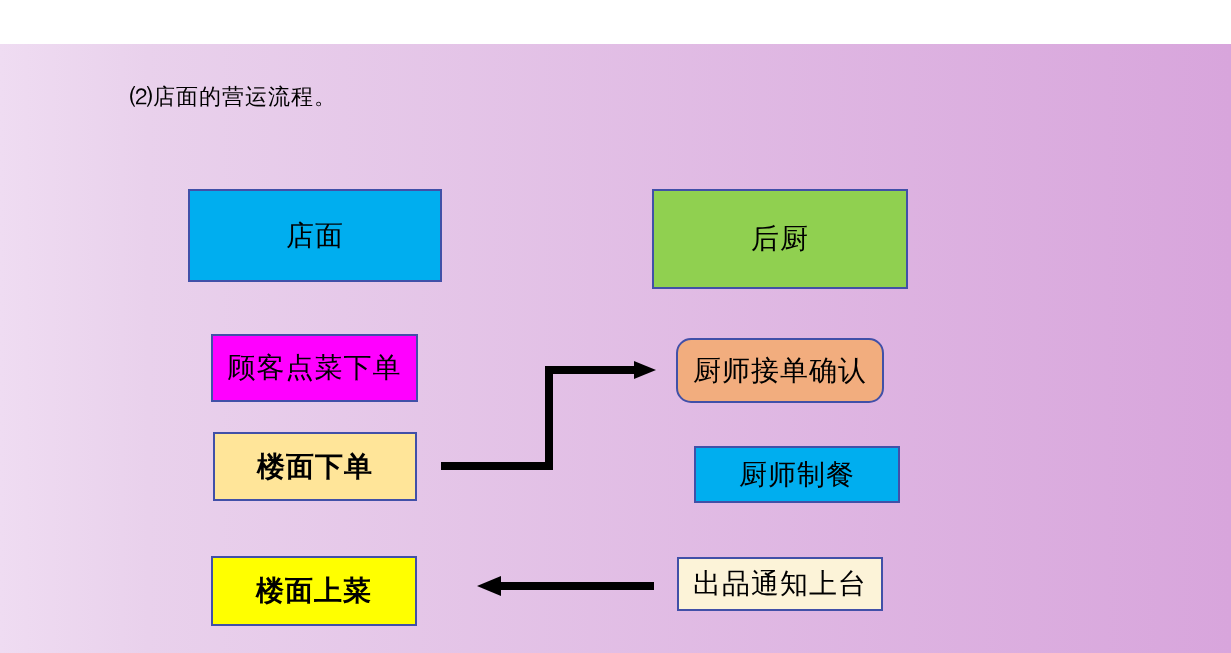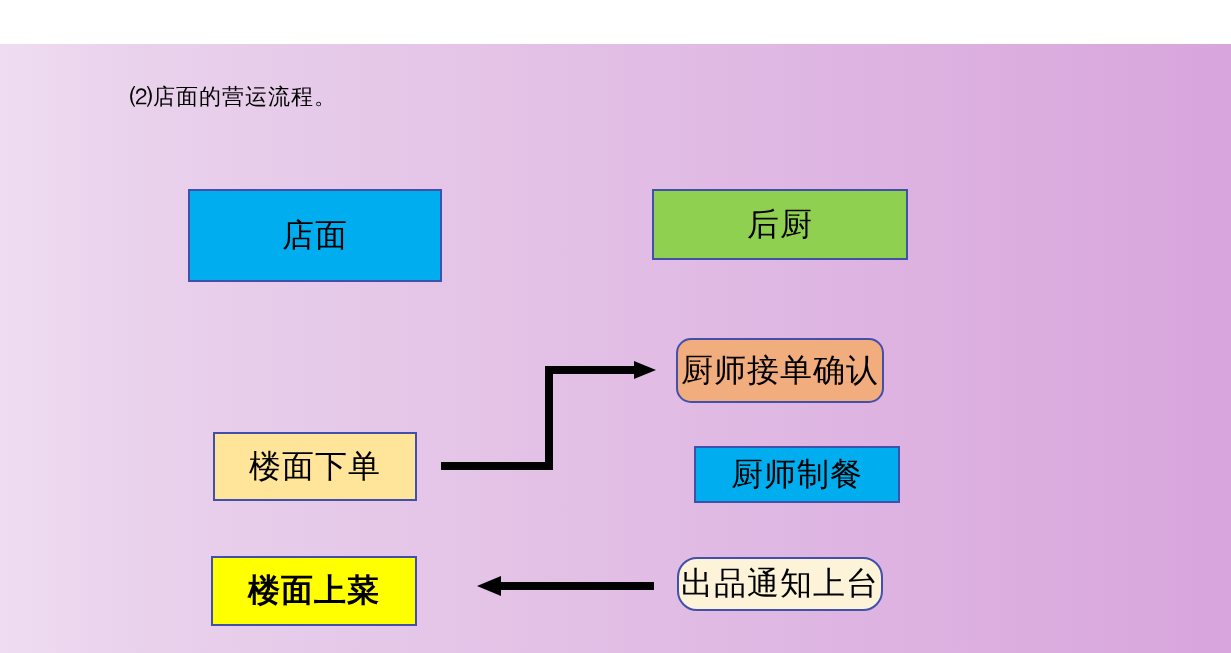--- a/index.html
+++ b/index.html
@@ -26,27 +26,27 @@
     letter-spacing: 1px;
     white-space: nowrap;
   }
   .node {
     position: absolute;
     display: flex;
     align-items: center;
     justify-content: center;
     box-sizing: border-box;
     border: 2px solid #4150a8;
-    font-size: 32px;
+    font-size: 28px;
     color: #000000;
     letter-spacing: 1px;
     white-space: nowrap;
   }
   .n-storefront        { left: 188px; top: 145px; width: 254px; height: 93px; }
-  .n-kitchen           { left: 652px; top: 145px; width: 256px; height: 71px; }
+  .n-kitchen           { left: 652px; top: 145px; width: 256px; height: 100px; }
   .n-customer-order    { left: 211px; top: 290px; width: 207px; height: 68px; }
   .n-chef-confirm      { left: 676px; top: 294px; width: 208px; height: 65px; border-radius: 15px; }
   .n-floor-order       { left: 213px; top: 388px; width: 204px; height: 69px; }
   .n-chef-cook         { left: 694px; top: 402px; width: 206px; height: 57px; }
   .n-floor-serve       { left: 211px; top: 512px; width: 206px; height: 70px; }
   .n-dish-ready-notice { left: 677px; top: 513px; width: 206px; height: 54px; }
   .arrows {
     position: absolute;
     left: 0;
     top: 0;
@@ -64,30 +64,31 @@
 <body>
 
 <div class="slide">
 
   <div class="slide-title">⑵店面的营运流程。</div>
 
   <div class="node n-storefront" style="background-color: rgb(0, 174, 239); border-color: rgb(65, 80, 168);">店面</div>
 
   <div class="node n-kitchen" style="background-color: rgb(144, 208, 80); border-color: rgb(65, 80, 168);">后厨</div>
 
+  <div class="node n-customer-order" style="background-color: rgb(255, 0, 255); border-color: rgb(65, 80, 168);">顾客点菜下单</div>
 
   <div class="node n-chef-confirm" style="background-color: rgb(242, 173, 126); border-color: rgb(65, 80, 168);">厨师接单确认</div>
 
-  <div class="node n-floor-order" style="background-color: rgb(255, 229, 153); border-color: rgb(65, 80, 168);">楼面下单</div>
+  <div class="node n-floor-order" style="background-color: rgb(255, 229, 153); border-color: rgb(65, 80, 168); font-weight: bold;">楼面下单</div>
 
   <div class="node n-chef-cook" style="background-color: rgb(0, 174, 239); border-color: rgb(65, 80, 168);">厨师制餐</div>
 
   <div class="node n-floor-serve" style="background-color: rgb(255, 255, 0); border-color: rgb(65, 80, 168); font-weight: bold;">楼面上菜</div>
 
-  <div class="node n-dish-ready-notice" style="background-color: rgb(252, 243, 216); border-color: rgb(65, 80, 168); border-radius: 20px;">出品通知上台</div>
+  <div class="node n-dish-ready-notice" style="background-color: rgb(252, 243, 216); border-color: rgb(65, 80, 168);">出品通知上台</div>
 
   <svg class="arrows" width="1231" height="653" viewBox="0 0 1231 653">
     <g>
       <polyline points="441,422 549,422 549,326 636,326" fill="none" stroke-width="8" stroke-linejoin="miter" style="stroke: rgb(0, 0, 0);"></polyline>
       <polygon points="634,317 656,326 634,335" style="fill: rgb(0, 0, 0);"></polygon>
     </g>
     <g>
       <line x1="654" y1="542" x2="499" y2="542" stroke-width="8" style="stroke: rgb(0, 0, 0);"></line>
       <polygon points="501,532 477,542 501,552" style="fill: rgb(0, 0, 0);"></polygon>
     </g>

